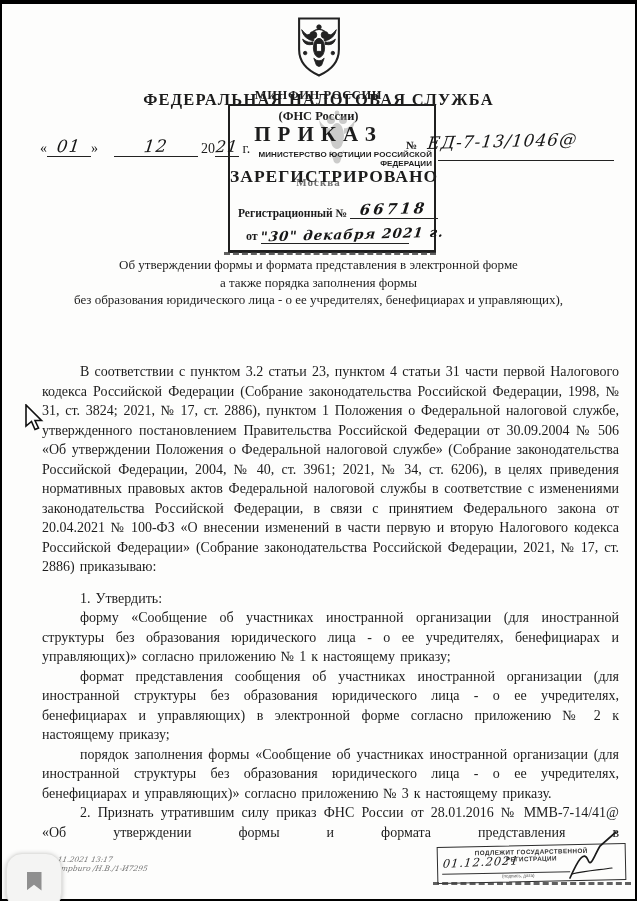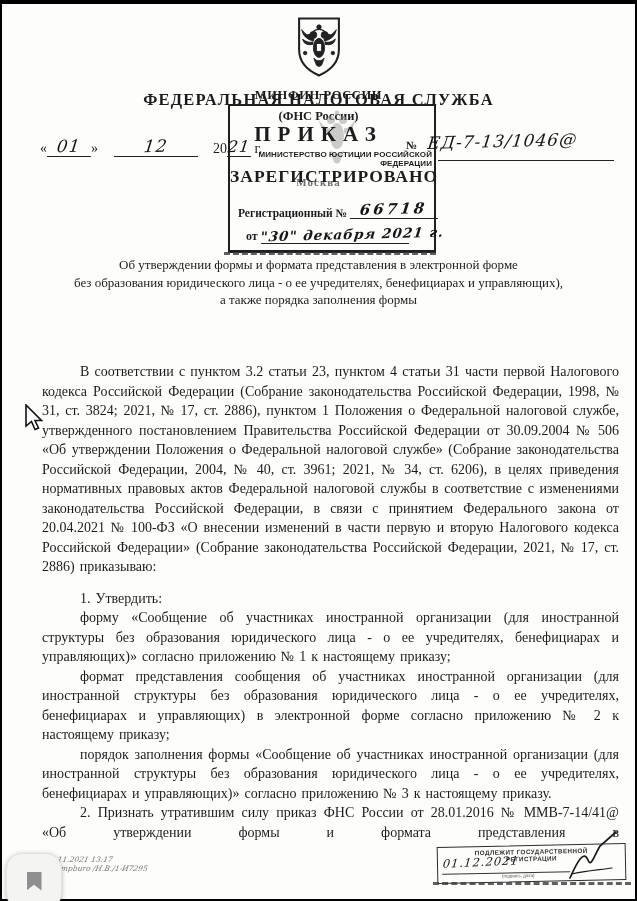--- a/index.html
+++ b/index.html
@@ -107,21 +107,21 @@
       <path d="M12,24 Q2,22 1,10 Q8,20 12,18 Z"></path>
       <path d="M26,24 Q36,22 37,10 Q30,20 26,18 Z"></path>
       <path d="M12,40 Q19,48 26,40 L22,52 Q19,55 16,52 Z"></path>
       <circle cx="19" cy="3" r="2.4"></circle>
     </g>
   </svg>
 
   <div class="abs date-row">
     <span>«</span><span class="slot" style="width:44px;"><span class="hw" style="font-size:17px;">01</span></span><span>»</span>
     <span class="slot" style="width:84px;margin-left:12px;"><span class="hw" style="font-size:17px;">12</span></span>
-    <span style="margin-left:12px;">20</span><span class="slot" style="width:24px;"><span class="hw" style="font-size:16px;">21</span></span>
+    <span style="">20</span><span class="slot" style="width:24px;"><span class="hw" style="font-size:16px;">21</span></span>
     <span>г.</span>
   </div>
 
   <div class="abs num-label">№</div>
   <div class="abs num-hw"><span class="hw">ЕД-7-13/1046@</span></div>
   <div class="abs num-line"></div>
 
   <div class="abs reg-stamp">
     <div class="abs reg-auth">МИНИСТЕРСТВО ЮСТИЦИИ РОССИЙСКОЙ ФЕДЕРАЦИИ</div>
     <div class="abs reg-status">ЗАРЕГИСТРИРОВАНО</div>
@@ -131,22 +131,22 @@
     </div>
     <div class="abs reg-date-row">
       <span>от</span>
       <span class="slot" style="width:148px;"><span class="hw">"30" декабря 2021 г.</span></span>
     </div>
   </div>
   <div class="abs reg-dash"></div>
 
   <div class="abs title-block">
     <div>Об утверждении формы и формата представления в электронной форме</div>
+    <div>а также порядка заполнения формы</div>
     <div>без образования юридического лица - о ее учредителях, бенефициарах и управляющих),</div>
-    <div>а также порядка заполнения формы</div>
   </div>
 
   <div class="abs body-block">
     <p class="para">В соответствии с пунктом 3.2 статьи 23, пунктом 4 статьи 31 части первой Налогового кодекса Российской Федерации (Собрание законодательства Российской Федерации, 1998, № 31, ст. 3824; 2021, № 17, ст. 2886), пунктом 1 Положения о Федеральной налоговой службе, утвержденного постановлением Правительства Российской Федерации от 30.09.2004 № 506 «Об утверждении Положения о Федеральной налоговой службе» (Собрание законодательства Российской Федерации, 2004, № 40, ст. 3961; 2021, № 34, ст. 6206), в целях приведения нормативных правовых актов Федеральной налоговой службы в соответствие с изменениями законодательства Российской Федерации, в связи с принятием Федерального закона от 20.04.2021 № 100-ФЗ «О внесении изменений в части первую и вторую Налогового кодекса Российской Федерации» (Собрание законодательства Российской Федерации, 2021, № 17, ст. 2886) приказываю:</p>
     <p class="para gap">1. Утвердить:</p>
     <p class="para">форму «Сообщение об участниках иностранной организации (для иностранной структуры без образования юридического лица - о ее учредителях, бенефициарах и управляющих)» согласно приложению № 1 к настоящему приказу;</p>
     <p class="para">формат представления сообщения об участниках иностранной организации (для иностранной структуры без образования юридического лица - о ее учредителях, бенефициарах и управляющих) в электронной форме согласно приложению № 2 к настоящему приказу;</p>
     <p class="para">порядок заполнения формы «Сообщение об участниках иностранной организации (для иностранной структуры без образования юридического лица - о ее учредителях, бенефициарах и управляющих)» согласно приложению № 3 к настоящему приказу.</p>
     <p class="para fill">2. Признать утратившим силу приказ ФНС России от 28.01.2016 № ММВ-7-14/41@ «Об утверждении формы и формата представления в</p>
   </div>

